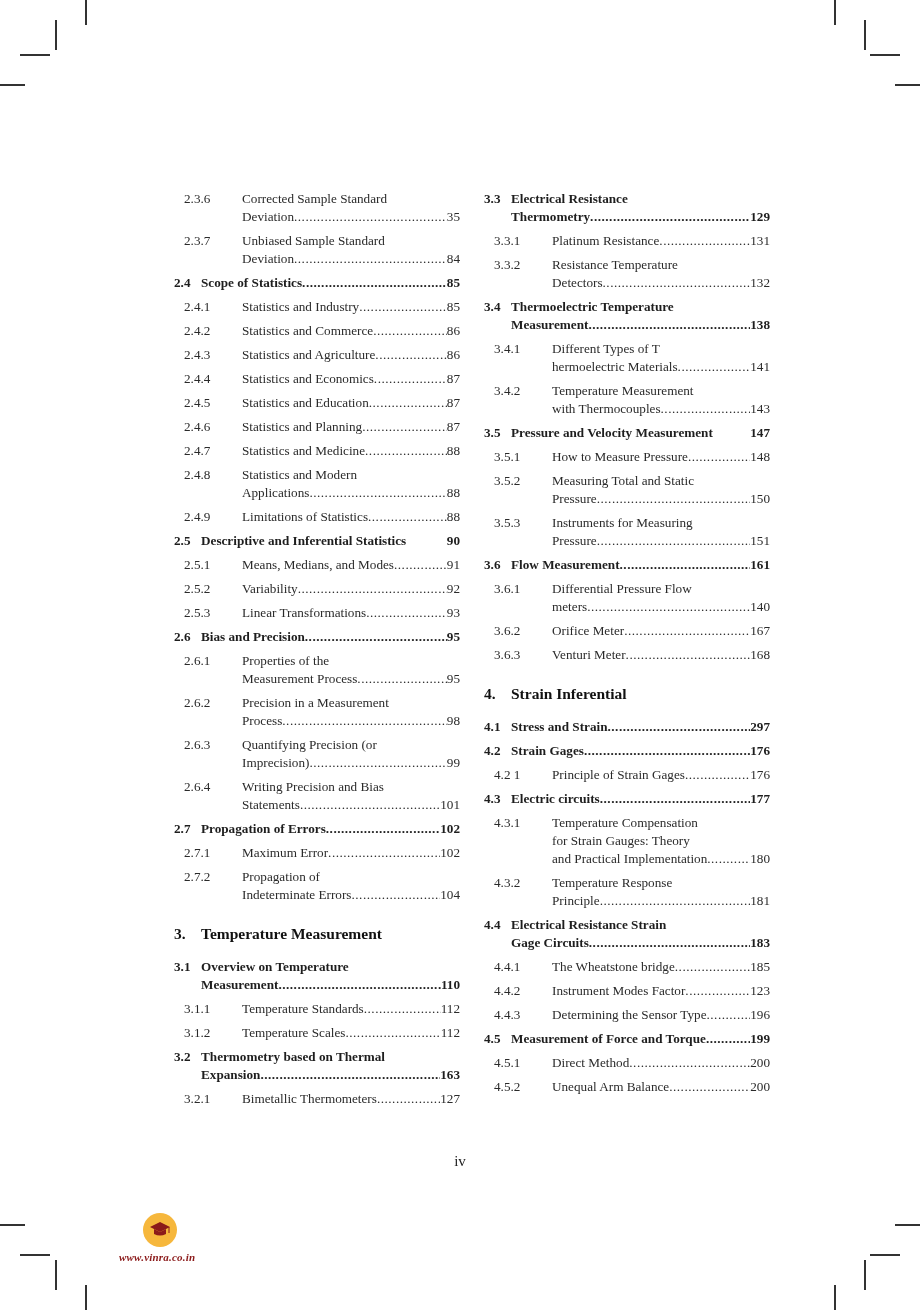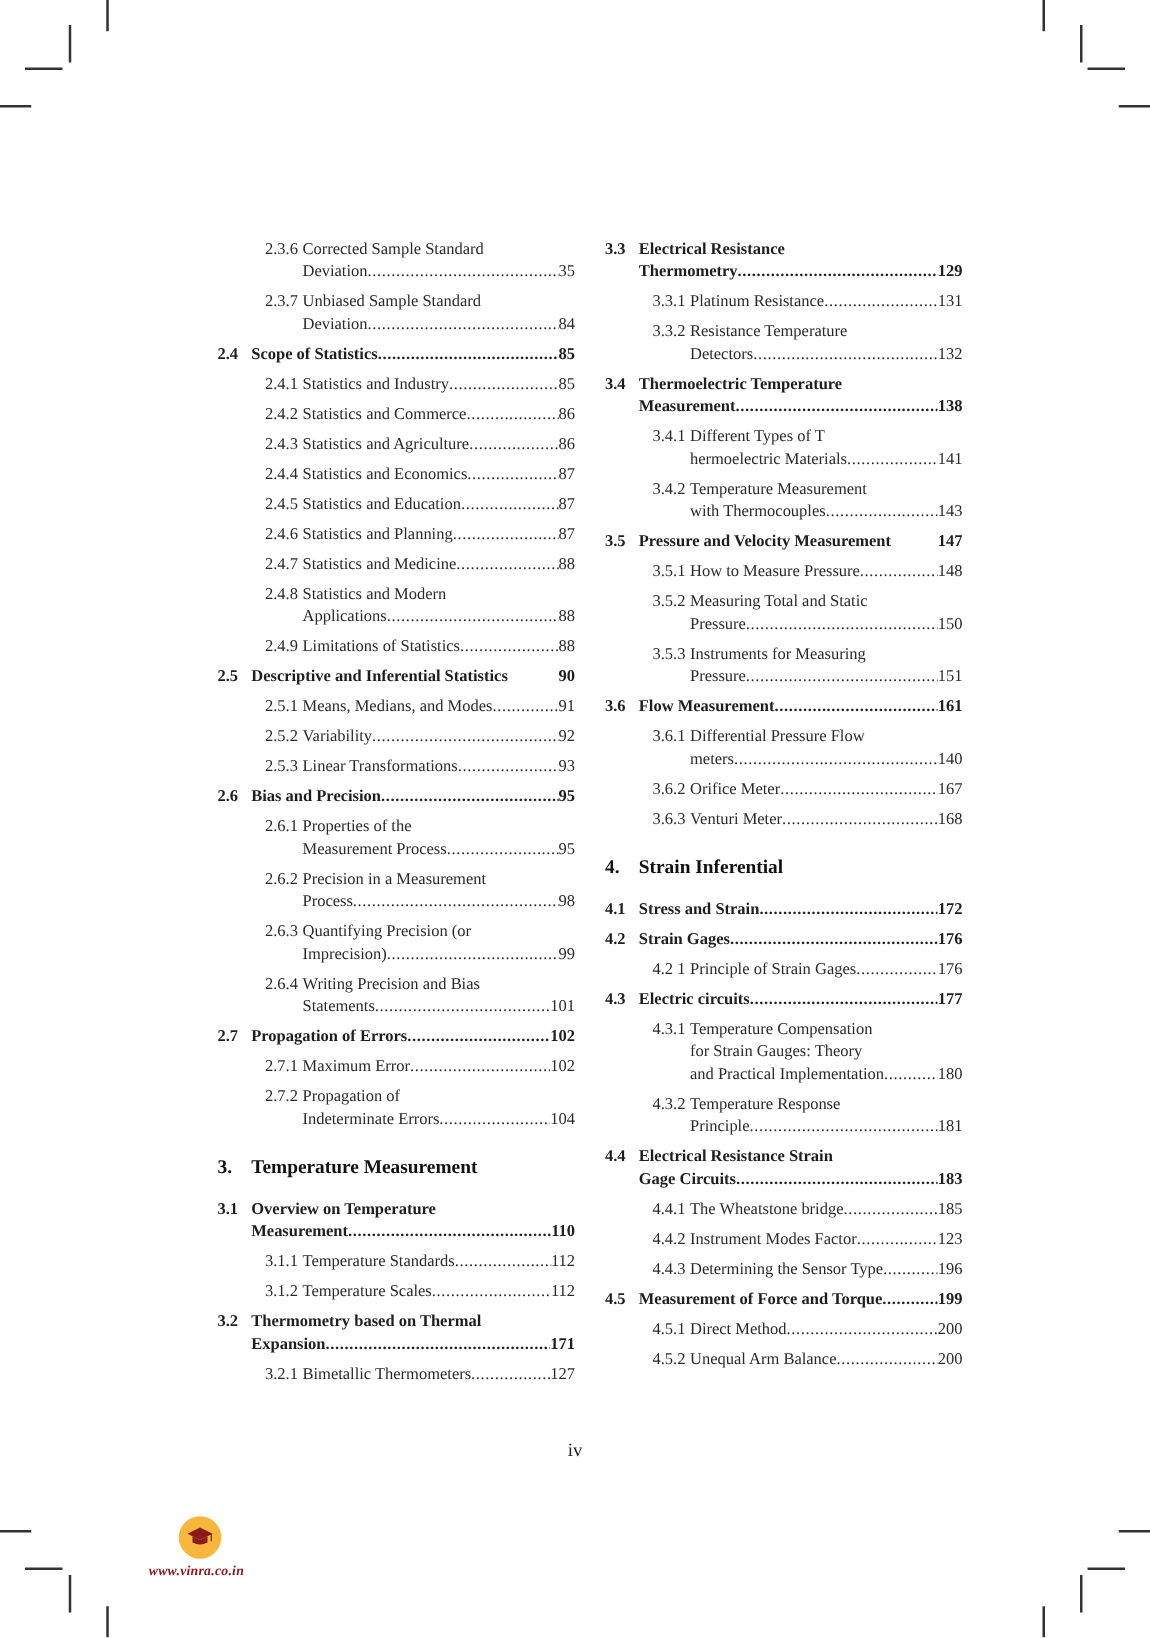--- a/index.html
+++ b/index.html
@@ -5,21 +5,21 @@
   html, body { margin:0; padding:0; background:#ffffff; }
   body { width:920px; height:1310px; position:relative; overflow:hidden;
          font-family:"Liberation Serif", "DejaVu Serif", serif; color:#2a2a2a; }
   .crop { position:absolute; background:#333; }
   .crop.v { width:1.5px; }
   .crop.h { height:1.5px; }
 
   .col { position:absolute; top:0; width:300px; }
   .entry { position:absolute; left:0; width:300px; font-size:13.2px; line-height:18px; }
   .entry .num { position:absolute; left:14px; top:0; }
-  .entry.l2 .num { left:52px; }
+  .entry.l2 .num { left:24px; }
   .entry .txt { position:absolute; left:41px; right:0; top:0; }
   .entry.l2 .txt { left:82px; }
   .entry.l1 { font-weight:bold; color:#1e1e1e; }
   .entry.chapter { font-weight:bold; font-size:15.5px; color:#111; }
   .line { display:flex; white-space:nowrap; }
   .line .t { flex:0 0 auto; }
   .line .dots { flex:1 1 auto; overflow:hidden; white-space:nowrap; letter-spacing:0.5px; }
   .line .dots::after { content:"........................................................................................................................"; }
   .line .pg { flex:0 0 auto; }
 
@@ -362,21 +362,21 @@
     </div>
     <div class="entry l1" style="top: 1048px;">
       <span class="num">3.2</span>
       <div class="txt">
         <div class="line">
           <span class="t">Thermometry based on Thermal</span>
         </div>
         <div class="line">
           <span class="t">Expansion</span>
           <span class="dots"></span>
-          <span class="pg">171</span>
+          <span class="pg">163</span>
         </div>
       </div>
     </div>
     <div class="entry l2" style="top: 1090px;">
       <span class="num">3.2.1</span>
       <div class="txt">
         <div class="line">
           <span class="t">Bimetallic Thermometers</span>
           <span class="dots"></span>
           <span class="pg">127</span>
@@ -556,21 +556,21 @@
           <span class="t">Strain Inferential</span>
         </div>
       </div>
     </div>
     <div class="entry l1" style="top: 718px;">
       <span class="num">4.1</span>
       <div class="txt">
         <div class="line">
           <span class="t">Stress and Strain</span>
           <span class="dots"></span>
-          <span class="pg">172</span>
+          <span class="pg">297</span>
         </div>
       </div>
     </div>
     <div class="entry l1" style="top: 742px;">
       <span class="num">4.2</span>
       <div class="txt">
         <div class="line">
           <span class="t">Strain Gages</span>
           <span class="dots"></span>
           <span class="pg">176</span>

